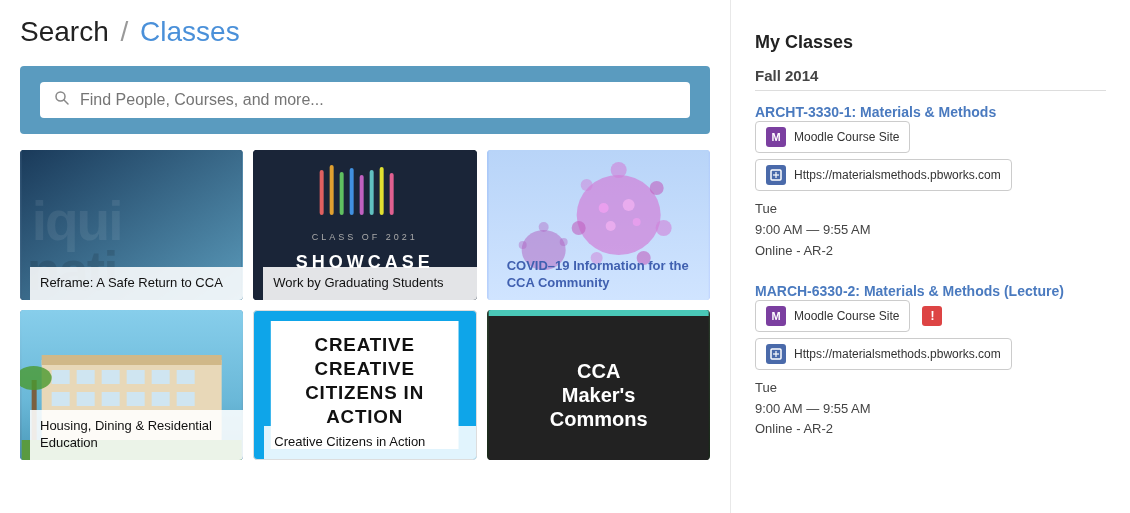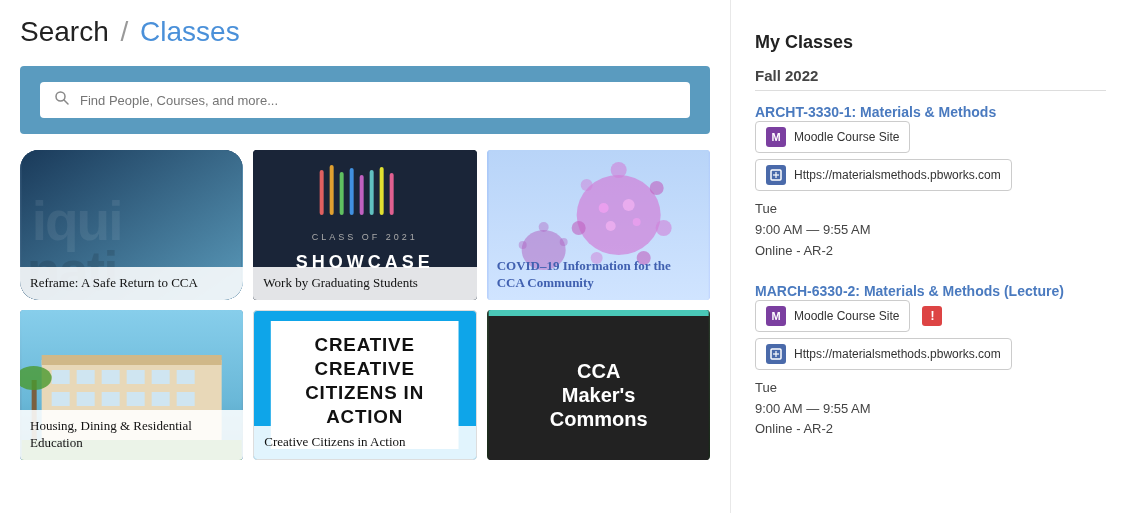--- a/index.html
+++ b/index.html
@@ -50,21 +50,21 @@
       gap: 10px;
     }
     .search-icon-wrap {
       color: #888;
       font-size: 16px;
       flex-shrink: 0;
     }
     .search-input {
       border: none;
       outline: none;
-      font-size: 13px;
+      font-size: 16px;
       color: #888;
       width: 100%;
       background: transparent;
     }
 
     
     .card-grid {
       display: grid;
       grid-template-columns: repeat(3, 1fr);
       gap: 10px;
@@ -72,36 +72,35 @@
     .card {
       border-radius: 4px;
       overflow: hidden;
       position: relative;
       cursor: pointer;
       height: 150px;
       background: #ccc;
     }
     .card-label {
       position: absolute;
-      bottom: 0; left: 0; right: 0;
+      bottom: 0; left: 10px; right: 0;
       background: rgba(255,255,255,0.88);
       padding: 8px 10px;
       font-size: 13px;
       font-weight: 500;
       color: #111;
       line-height: 1.3;
-      font-family: Liberation Serif, serif;
     }
     .card-label-dark {
       background: rgba(0,0,0,0.55);
       color: #fff;
     }
 
     
-    .card-reframe { background: #3a5a7a; border-radius: 19px; }
+    .card-reframe { background: #3a5a7a; }
     .card-reframe .card-img-inner {
       width: 100%; height: 100%;
       background: linear-gradient(135deg, #2a4a6a 0%, #4a7a9a 50%, #6aaccc 100%);
       display: flex; align-items: center; justify-content: center;
       font-size: 36px; color: rgba(255,255,255,0.2); font-weight: 900;
       letter-spacing: -2px;
       position: relative;
       overflow: hidden;
     }
 
@@ -409,21 +408,21 @@
         </svg>
       </div>
     </div>
 
   </div>
 </div>
 
 <div class="right-panel">
   <h2 class="my-classes-title">My Classes</h2>
 
-  <div class="semester-label">Fall 2022</div>
+  <div class="semester-label">Fall 2014</div>
 
   <div class="course-block">
     <a class="course-name">ARCHT-3330-1: Materials &amp; Methods</a>
     <div class="course-links">
       <div class="course-link-btn">
         <span class="link-icon-m">M</span>
         <span>Moodle Course Site</span>
       </div>
       <div class="course-link-btn">
         <span class="link-icon-p">

